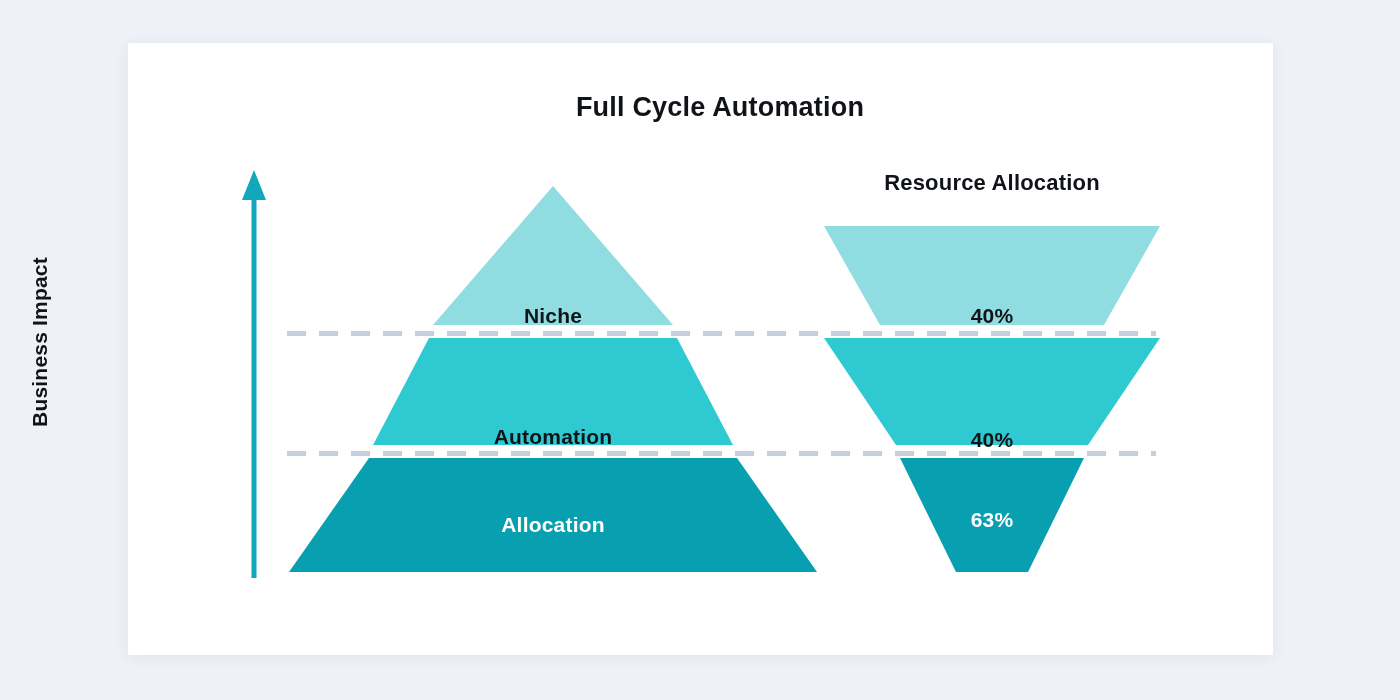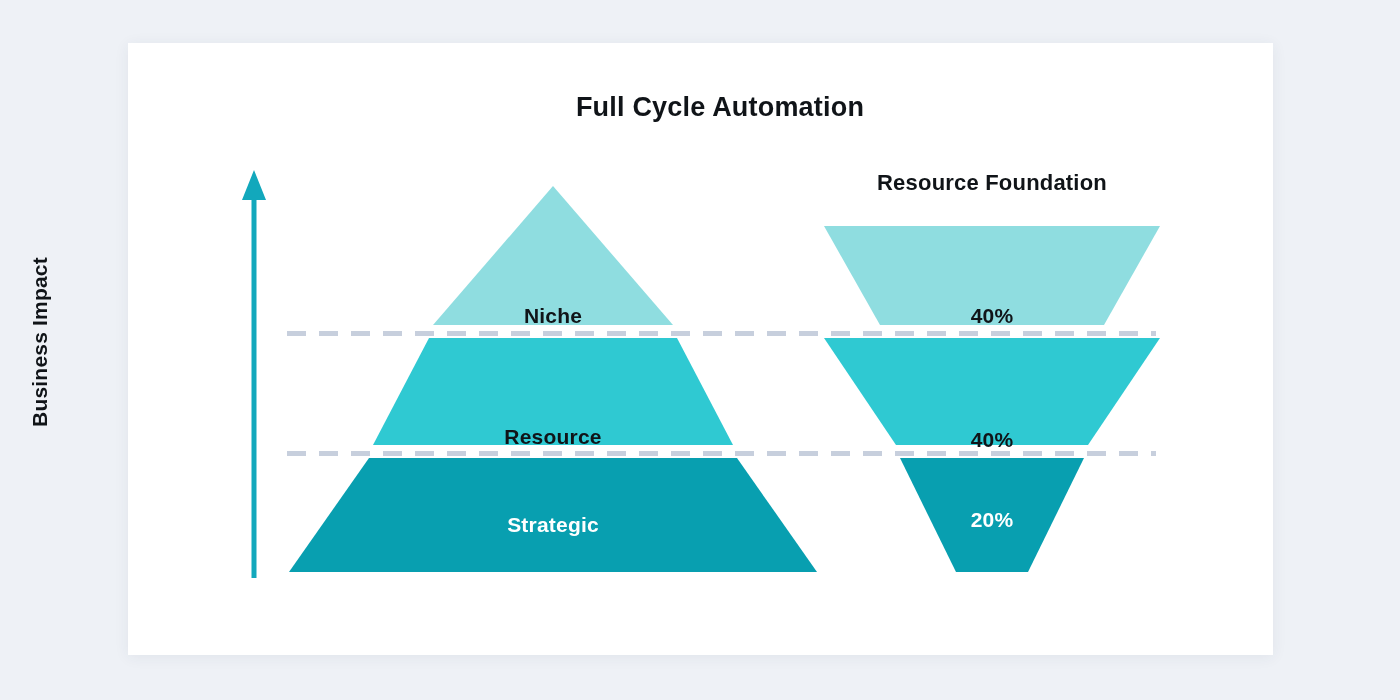--- a/index.html
+++ b/index.html
@@ -127,45 +127,45 @@
 </style>
 </head>
 <body style="background: rgb(238, 241, 246);">
 
 <div id="stage">
 
   <div id="card" style="background: rgb(255, 255, 255);"></div>
 
   <div id="chart-title">Full Cycle Automation</div>
 
-  <div id="right-heading">Resource Foundation</div>
+  <div id="right-heading">Resource Allocation</div>
 
   <svg id="axis-arrow" viewBox="0 0 26 408">
     <polygon points="13,0 25,30 1,30" fill="#12A8BC"></polygon>
     <rect x="10.5" y="26" width="5" height="382" fill="#12A8BC"></rect>
   </svg>
 
   <div id="axis-label">Business Impact</div>
 
   <div class="divider" id="divider-upper" style="background-image: linear-gradient(to right, rgb(199, 207, 221) 0px, rgb(199, 207, 221) 19px, rgba(255, 255, 255, 0) 19px, rgba(255, 255, 255, 0) 32px);"></div>
   <div class="divider" id="divider-lower" style="background-image: linear-gradient(to right, rgb(199, 207, 221) 0px, rgb(199, 207, 221) 19px, rgba(255, 255, 255, 0) 19px, rgba(255, 255, 255, 0) 32px);"></div>
 
   <svg id="pyramid-svg" viewBox="0 0 1400 700">
     <polygon id="pyramid-tier-1" points="553,186 673,325 433,325" fill="#8FDDE0"></polygon>
     <polygon id="pyramid-tier-2" points="429,338 677,338 733,445 373,445" fill="#2FC9D2"></polygon>
     <polygon id="pyramid-tier-3" points="369,458 737,458 817,572 289,572" fill="#089FB0"></polygon>
   </svg>
 
   <div class="tier-label label-dark" style="left:433px; top:264px; width:240px;">Niche</div>
-  <div class="tier-label label-dark" style="left:373px; top:385px; width:360px;">Resource</div>
-  <div class="tier-label label-light" style="left:289px; top:513px; width:528px;">Strategic</div>
+  <div class="tier-label label-dark" style="left:373px; top:385px; width:360px;">Automation</div>
+  <div class="tier-label label-light" style="left:289px; top:513px; width:528px;">Allocation</div>
 
   <svg id="funnel-svg" viewBox="0 0 1400 700">
     <polygon id="funnel-seg-1" points="824,226 1160,226 1104,325 880,325" fill="#8FDDE0"></polygon>
     <polygon id="funnel-seg-2" points="824,338 1160,338 1088,445 896,445" fill="#2FC9D2"></polygon>
     <polygon id="funnel-seg-3" points="900,458 1084,458 1028,572 956,572" fill="#089FB0"></polygon>
   </svg>
 
   <div class="segment-label label-dark" style="left:824px; top:264px; width:336px;">40%</div>
   <div class="segment-label label-dark" style="left:824px; top:388px; width:336px;">40%</div>
-  <div class="segment-label label-light" style="left:900px; top:508px; width:184px;">20%</div>
+  <div class="segment-label label-light" style="left:900px; top:508px; width:184px;">63%</div>
 
 </div>
 
 </body></html>

